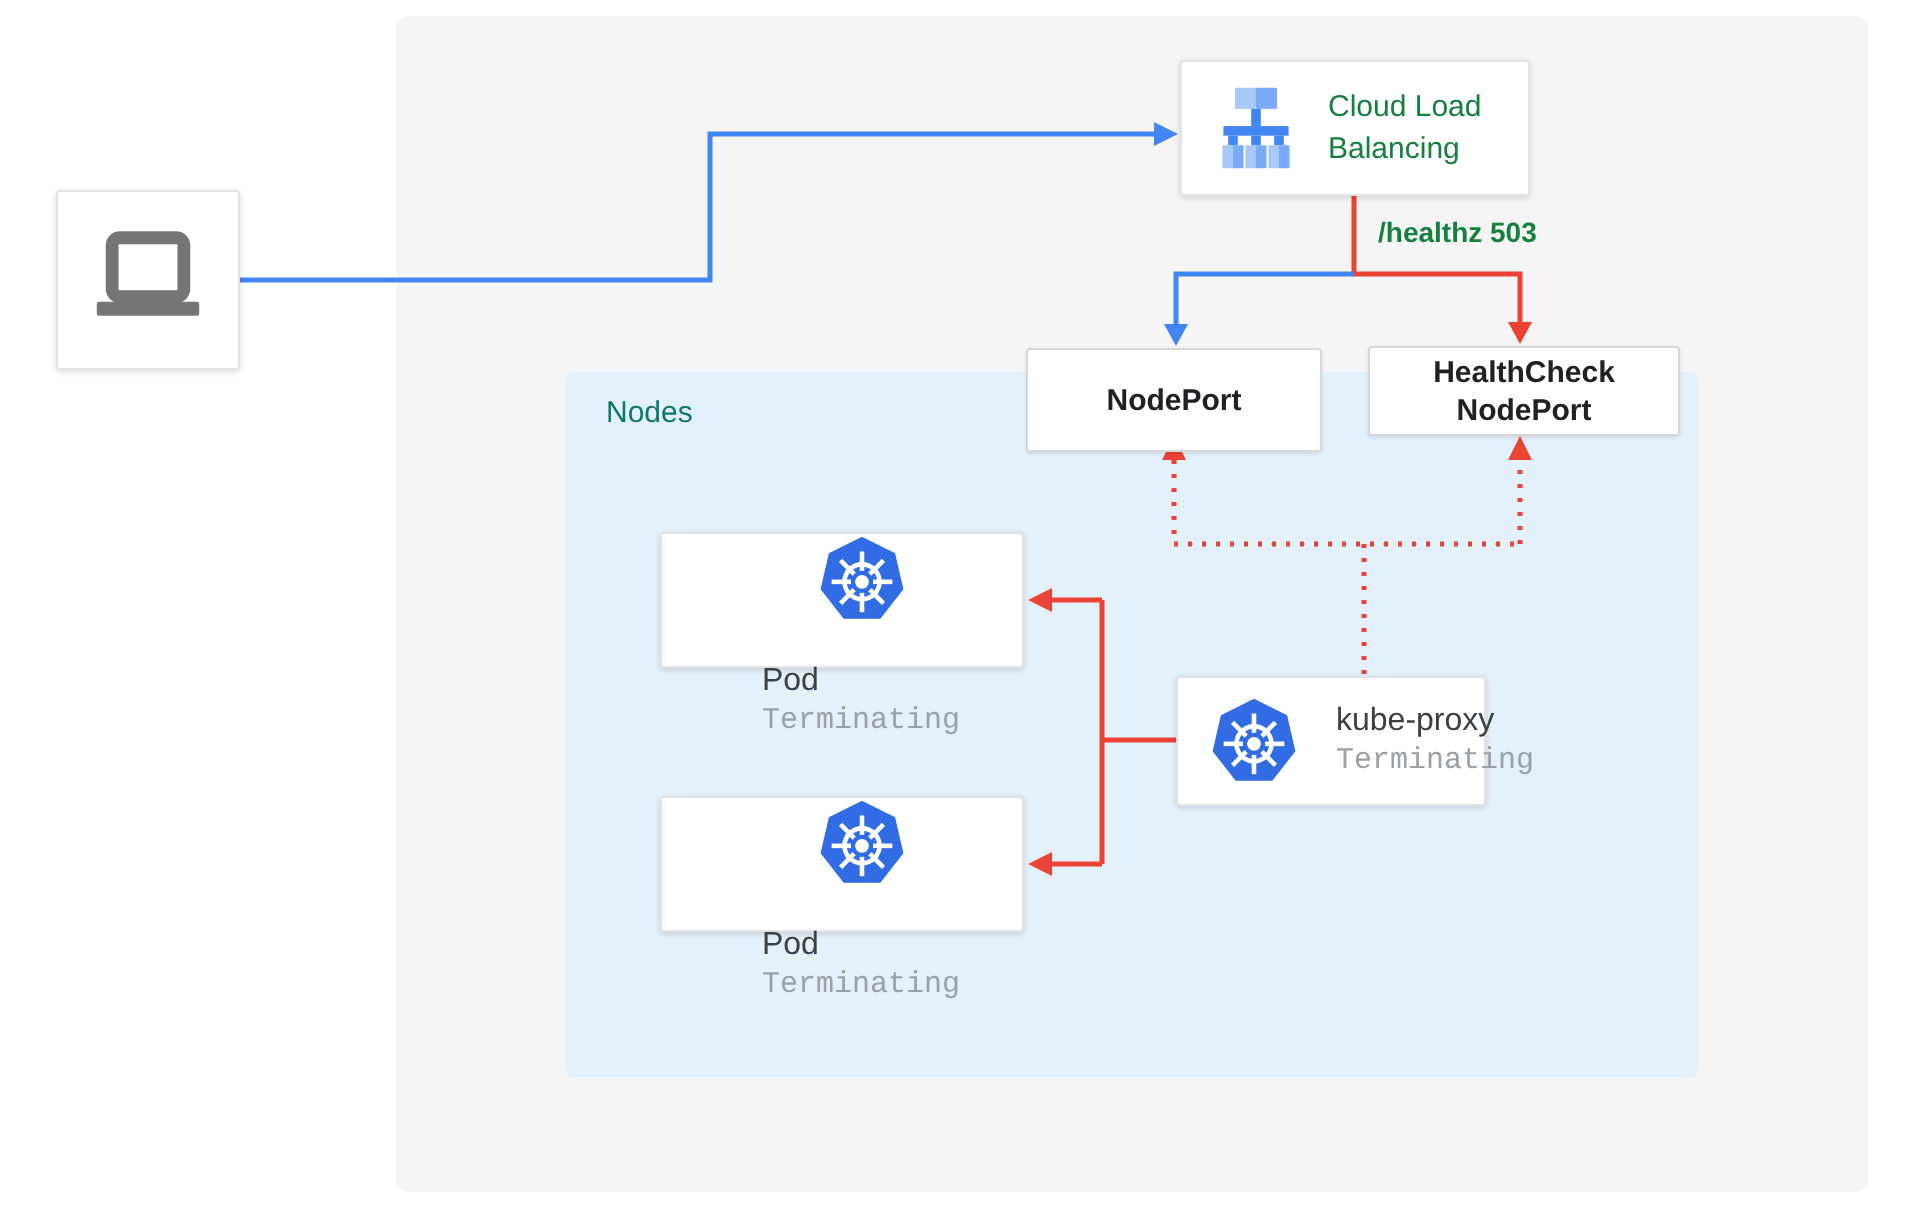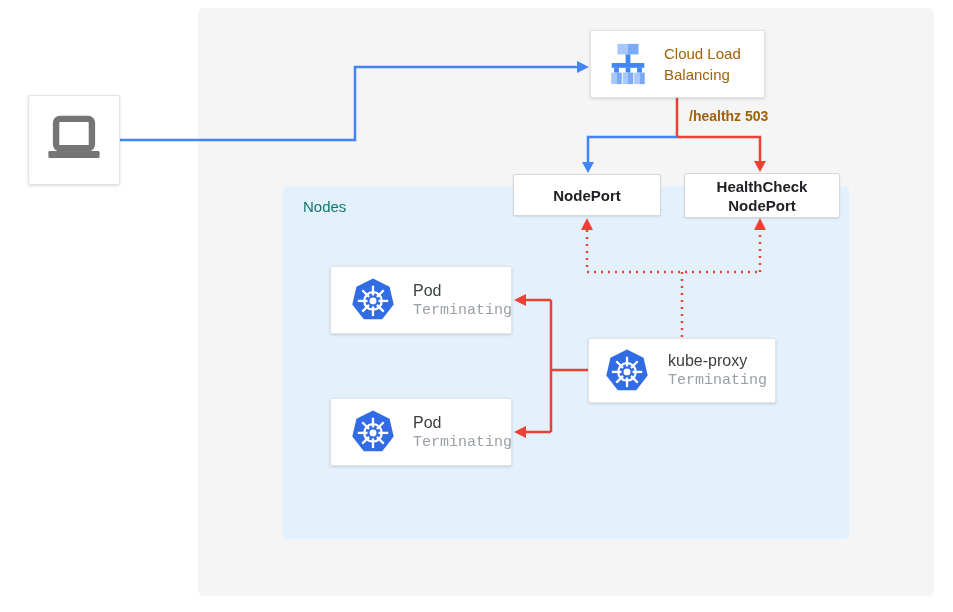--- a/index.html
+++ b/index.html
@@ -13,37 +13,37 @@
   .nodes-label { position:absolute; left:20px; top:12px; font-size:15px; color:#0f766e; }
 
   .connectors { position:absolute; left:0; top:0; z-index:3; pointer-events:none; }
 
   .card { position:absolute; background:#ffffff; border:1px solid #e3e3e3; border-radius:2px;
           box-shadow:0 1px 3px rgba(0,0,0,0.14); display:flex; align-items:center; z-index:4; }
 
   .laptop-card { left:28px; top:95px; width:92px; height:90px; justify-content:center; }
 
   .clb-card { left:590px; top:30px; width:175px; height:68px; padding-left:14px; gap:13px; }
-  .clb-label { width:90px; font-size:15px; line-height:21px; color:#a16207; }
+  .clb-label { width:90px; font-size:15px; line-height:21px; color:#15803d; }
 
   .healthz-label { position:absolute; left:689px; top:108px; z-index:4;
-                   font-size:14px; font-weight:bold; color:#a16207; }
+                   font-size:14px; font-weight:bold; color:#15803d; }
 
   .port-box { position:absolute; background:#ffffff; border:1px solid #d8d8d8; border-radius:2px;
               box-shadow:0 1px 2px rgba(0,0,0,0.10); display:flex; align-items:center;
               justify-content:center; text-align:center; z-index:4;
               font-size:15px; font-weight:bold; color:#202124; }
-  .nodeport-box { left:513px; top:174px; width:148px; height:42px; }
+  .nodeport-box { left:513px; top:174px; width:148px; height:52px; }
   .hc-box { left:684px; top:173px; width:156px; height:45px; line-height:19px; }
   .hc-box .wrap { width:104px; }
 
-  .pod-card { left:330px; width:182px; height:68px; padding-left:19px; gap:17px; }
+  .pod-card { left:330px; width:182px; height:68px; padding-left:19px; gap:17px;flex-direction:column; }
   .pod-card.p1 { top:266px; }
   .pod-card.p2 { top:398px; }
-  .kproxy-card { left:588px; top:338px; width:188px; height:65px; padding-left:15px; gap:18px; }
+  .kproxy-card { left:588px; top:338px; width:155px; height:65px; padding-left:15px; gap:18px; }
 
   .title { font-size:16px; line-height:21px; color:#3c4043; }
   .subtitle { font-size:15px; line-height:20px; color:#9aa0a6;font-family:Liberation Mono, monospace; }
 
   .icon46 { width:46px; height:46px; flex:0 0 46px; }
   .icon47 { width:46px; height:46px; flex:0 0 46px; }
 </style>
 </head>
 <body>
 

